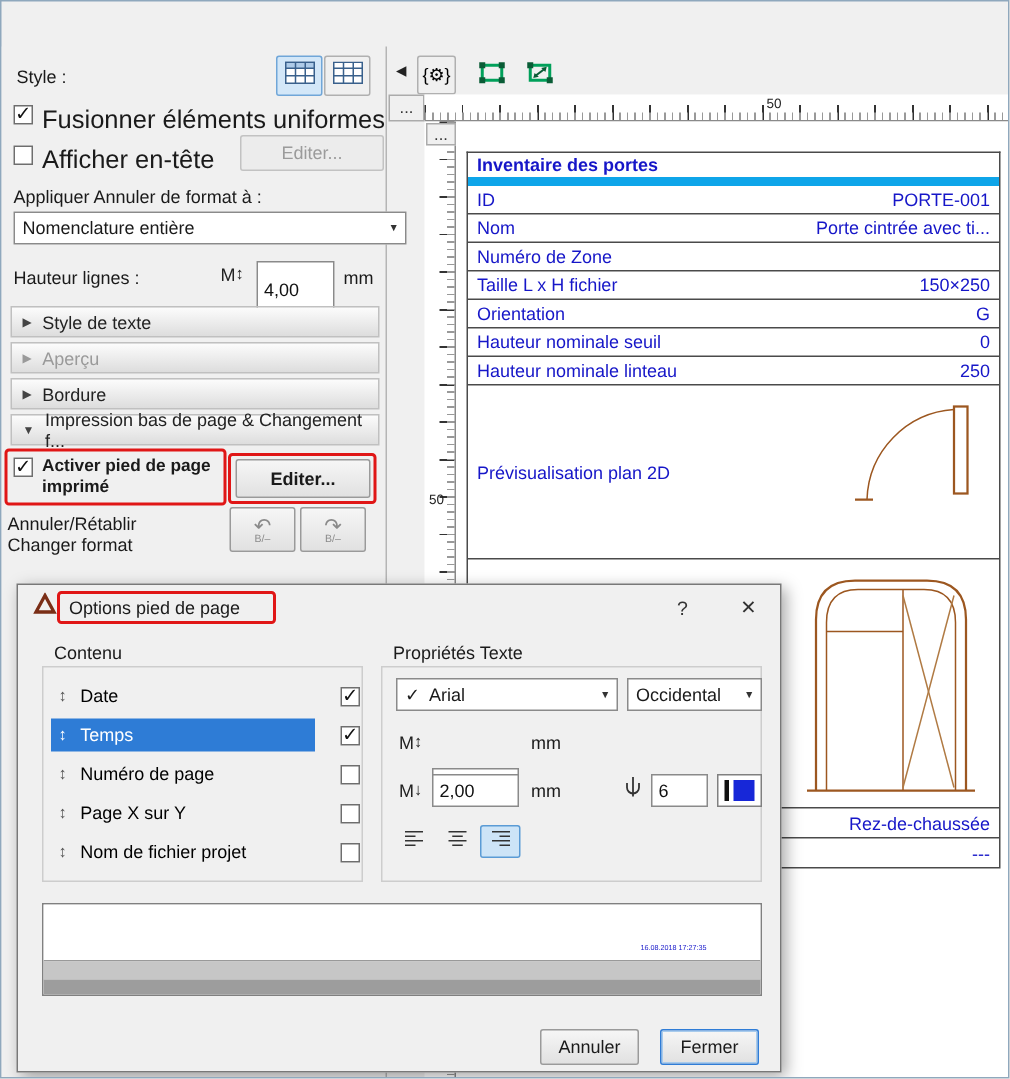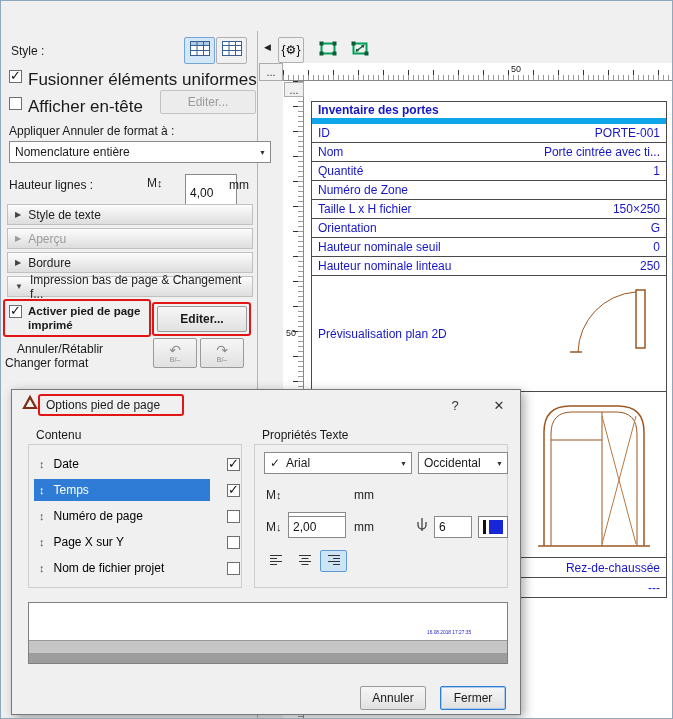--- a/index.html
+++ b/index.html
@@ -127,21 +127,21 @@
     <div class="combo" style="left:8px;top:110px;width:262px;height:22px">
       <span>Nomenclature entière</span>
       <span class="carr">▼</span>
     </div>
 
     <span class="lbl" style="left:8px;top:147px">Hauteur lignes :</span>
     <span class="micon" style="left:146px;top:145px">
         <b>M</b>
         <i>↕</i>
       </span>
-    <input class="tinput" style="left: 184px; top: 143px; width: 52px; height: 37px;" value="4,00">
+    <input class="tinput" style="left: 170px; top: 143px; width: 52px; height: 37px;" value="4,00">
     <span class="lbl" style="left:228px;top:147px">mm</span>
 
     <div class="secbar" style="top:173px">
         <span>Style de texte</span>
       </div>
     <div class="secbar disabled" style="top:197px">
         <span>Aperçu</span>
       </div>
     <div class="secbar" style="top:221px">
         <span>Bordure</span>
@@ -149,21 +149,21 @@
     <div class="secbar expanded" style="top:245px">
         <span>Impression bas de page &amp; Changement f...</span>
       </div>
 
     <div class="cbrow" style="left:8px;top:273px;width:132px">
       <span class="cb checked" style="margin-top:1px"></span>
       <span class="lbl2" style="font-weight:700;font-size:11.5px;line-height:14px">Activer pied de page imprimé</span>
     </div>
     <div class="btn bold" style="left:156px;top:275px;width:90px;height:26px">Editer...</div>
 
-    <span class="lbl" style="left:16px;top:311px">Annuler/Rétablir</span>
+    <span class="lbl" style="left:4px;top:311px">Annuler/Rétablir</span>
     <span class="lbl" style="left:4px;top:325px">Changer format</span>
     <div class="btn undo-btn" style="left:152px;top:307px;width:44px;height:30px">
       <span class="uarrow">↶</span>
       <span class="usub">B/–</span>
     </div>
     <div class="btn undo-btn" style="left:199px;top:307px;width:44px;height:30px">
       <span class="uarrow">↷</span>
       <span class="usub">B/–</span>
     </div>
   </div>
@@ -214,24 +214,20 @@
   <div class="sched">
     <div class="stitle">Inventaire des portes</div>
 
     <div class="srow">
       <span>ID</span>
       <span class="sval">PORTE-001</span>
     </div>
     <div class="srow">
       <span>Nom</span>
       <span class="sval">Porte cintrée avec ti...</span>
-    </div>
-    <div class="srow">
-      <span>Quantité</span>
-      <span class="sval">1</span>
     </div>
     <div class="srow">
       <span>Numéro de Zone</span>
       <span class="sval"></span>
     </div>
     <div class="srow">
       <span>Taille L x H fichier</span>
       <span class="sval">150×250</span>
     </div>
     <div class="srow">

